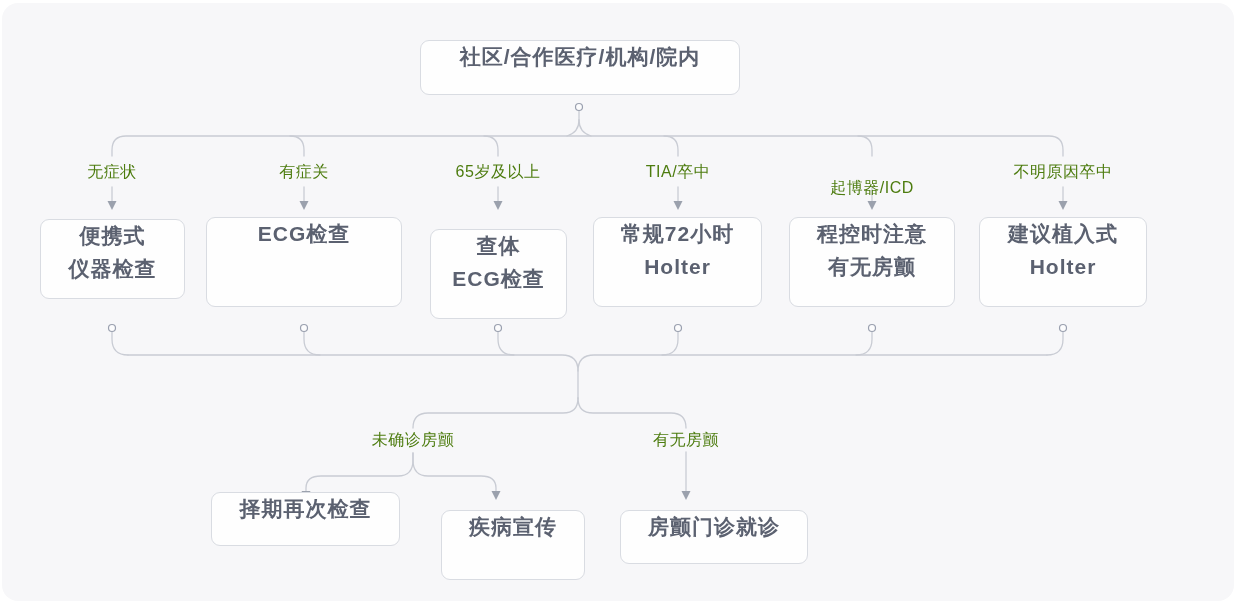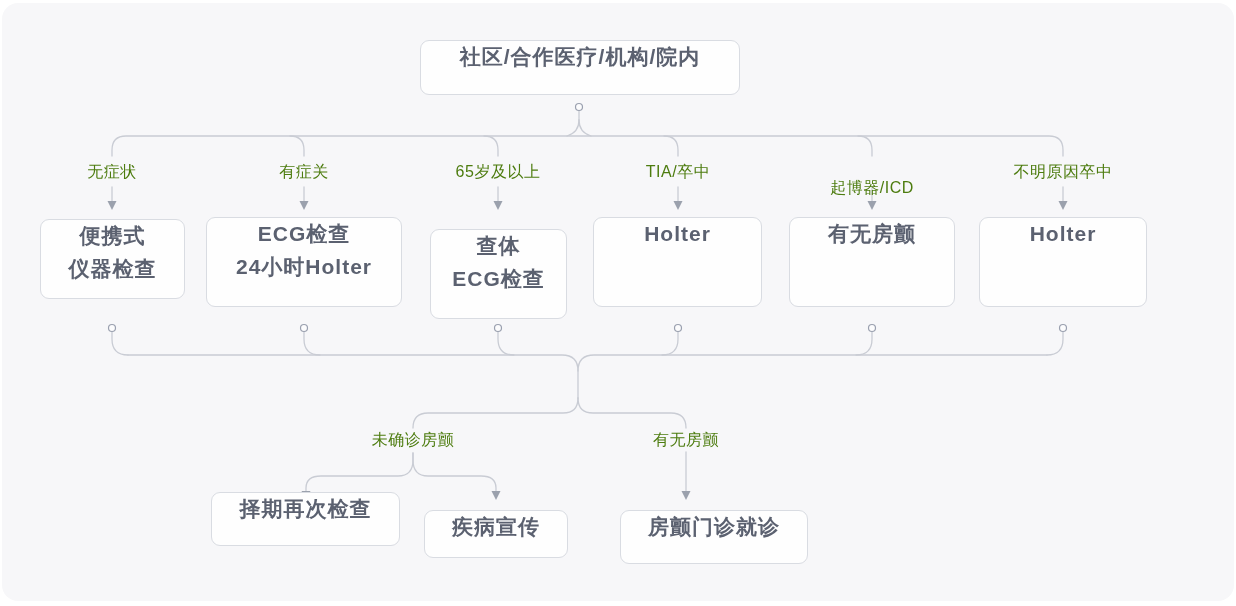--- a/index.html
+++ b/index.html
@@ -103,40 +103,42 @@
 <div class="lbl" style="left:678px;top:162px">TIA/卒中</div>
 <div class="lbl" style="left:872px;top:178px">起博器/ICD</div>
 <div class="lbl" style="left:1063px;top:162px">不明原因卒中</div>
 
 <div class="node" style="left:40px;top:219px;width:145px;height:80px">
   <span class="line">便携式</span>
   <span class="line">仪器检查</span>
 </div>
 <div class="node" style="left:206px;top:217px;width:196px;height:90px">
   <span class="line">ECG检查</span>
-  <span class="line">24小时Holter</span>
 </div>
 <div class="node" style="left:430px;top:229px;width:137px;height:90px">
   <span class="line">查体</span>
   <span class="line">ECG检查</span>
 </div>
 <div class="node" style="left:593px;top:217px;width:169px;height:90px">
+  <span class="line">常规72小时</span>
   <span class="line">Holter</span>
 </div>
 <div class="node" style="left:789px;top:217px;width:166px;height:90px">
+  <span class="line">程控时注意</span>
   <span class="line">有无房颤</span>
 </div>
 <div class="node" style="left:979px;top:217px;width:168px;height:90px">
+  <span class="line">建议植入式</span>
   <span class="line">Holter</span>
 </div>
 
 <div class="lbl" style="left:413px;top:430px">未确诊房颤</div>
 <div class="lbl" style="left:686px;top:430px">有无房颤</div>
 
 <div class="node" style="left:211px;top:492px;width:189px;height:54px">
   <span class="line">择期再次检查</span>
 </div>
-<div class="node" style="left:424px;top:510px;width:144px;height:48px">
+<div class="node" style="left:441px;top:510px;width:144px;height:70px">
   <span class="line">疾病宣传</span>
 </div>
 <div class="node" style="left:620px;top:510px;width:188px;height:54px">
   <span class="line">房颤门诊就诊</span>
 </div>
 
 </body></html>

